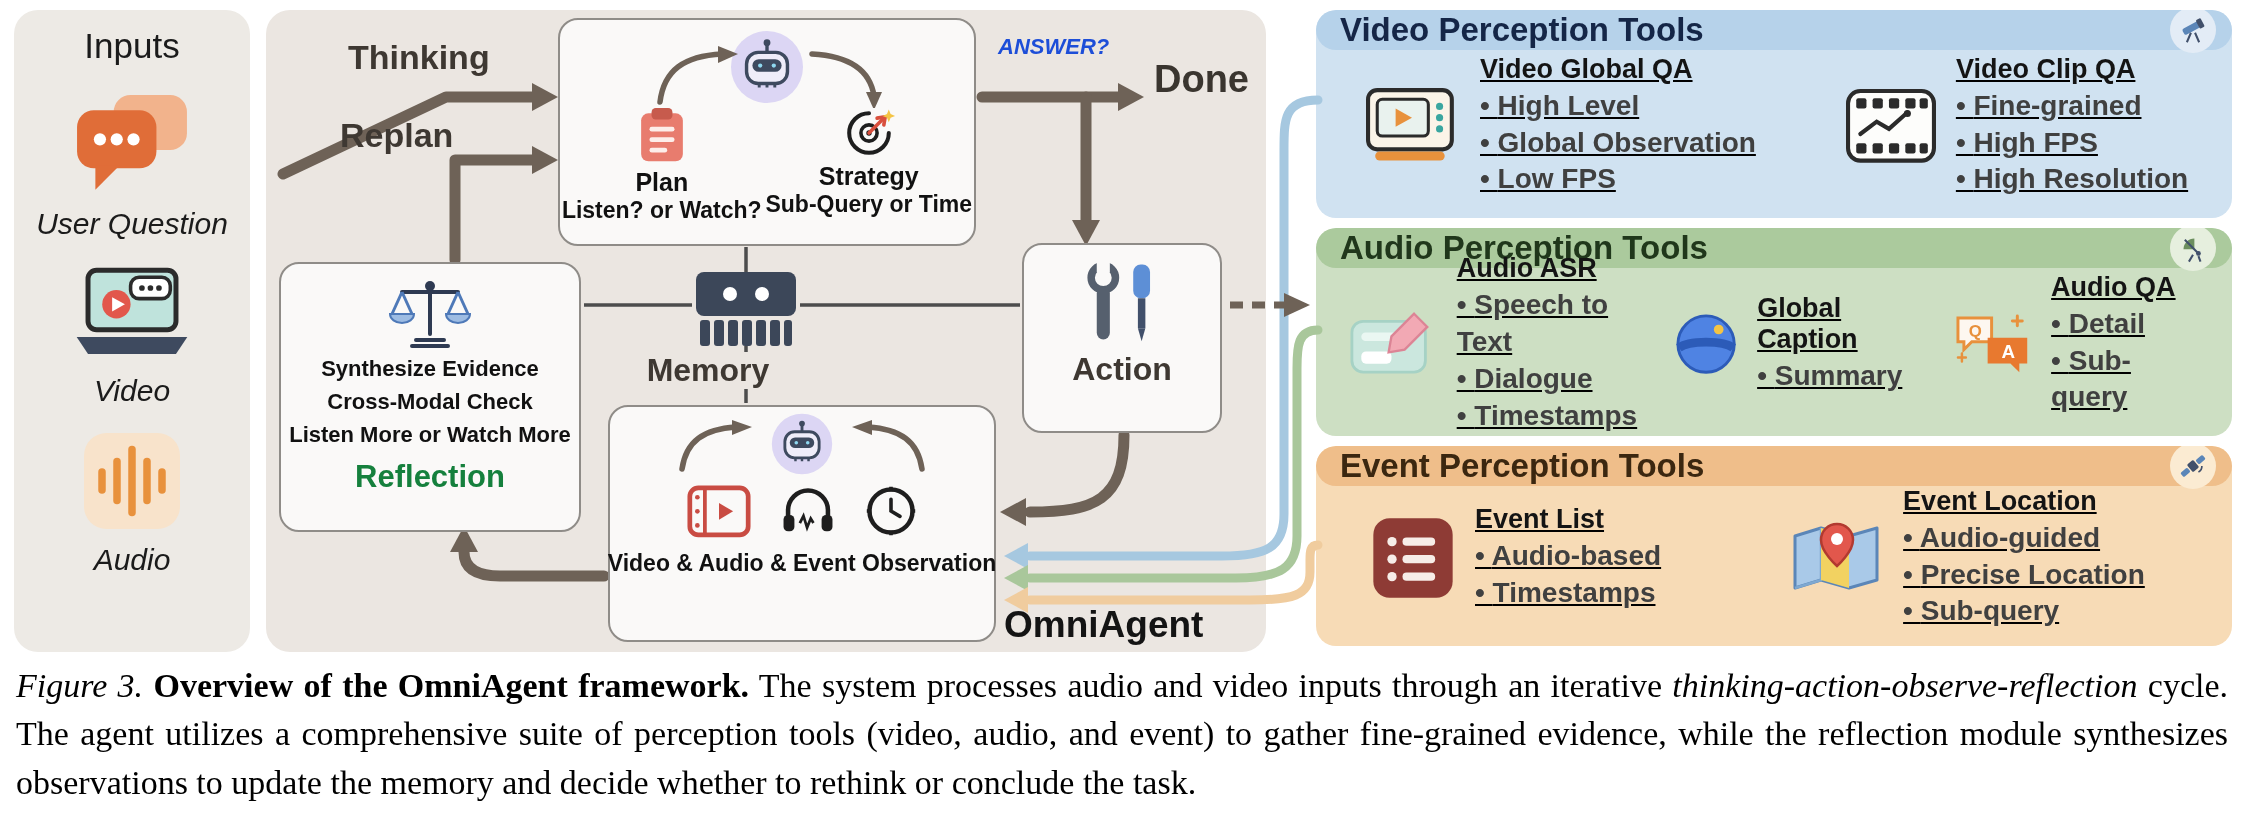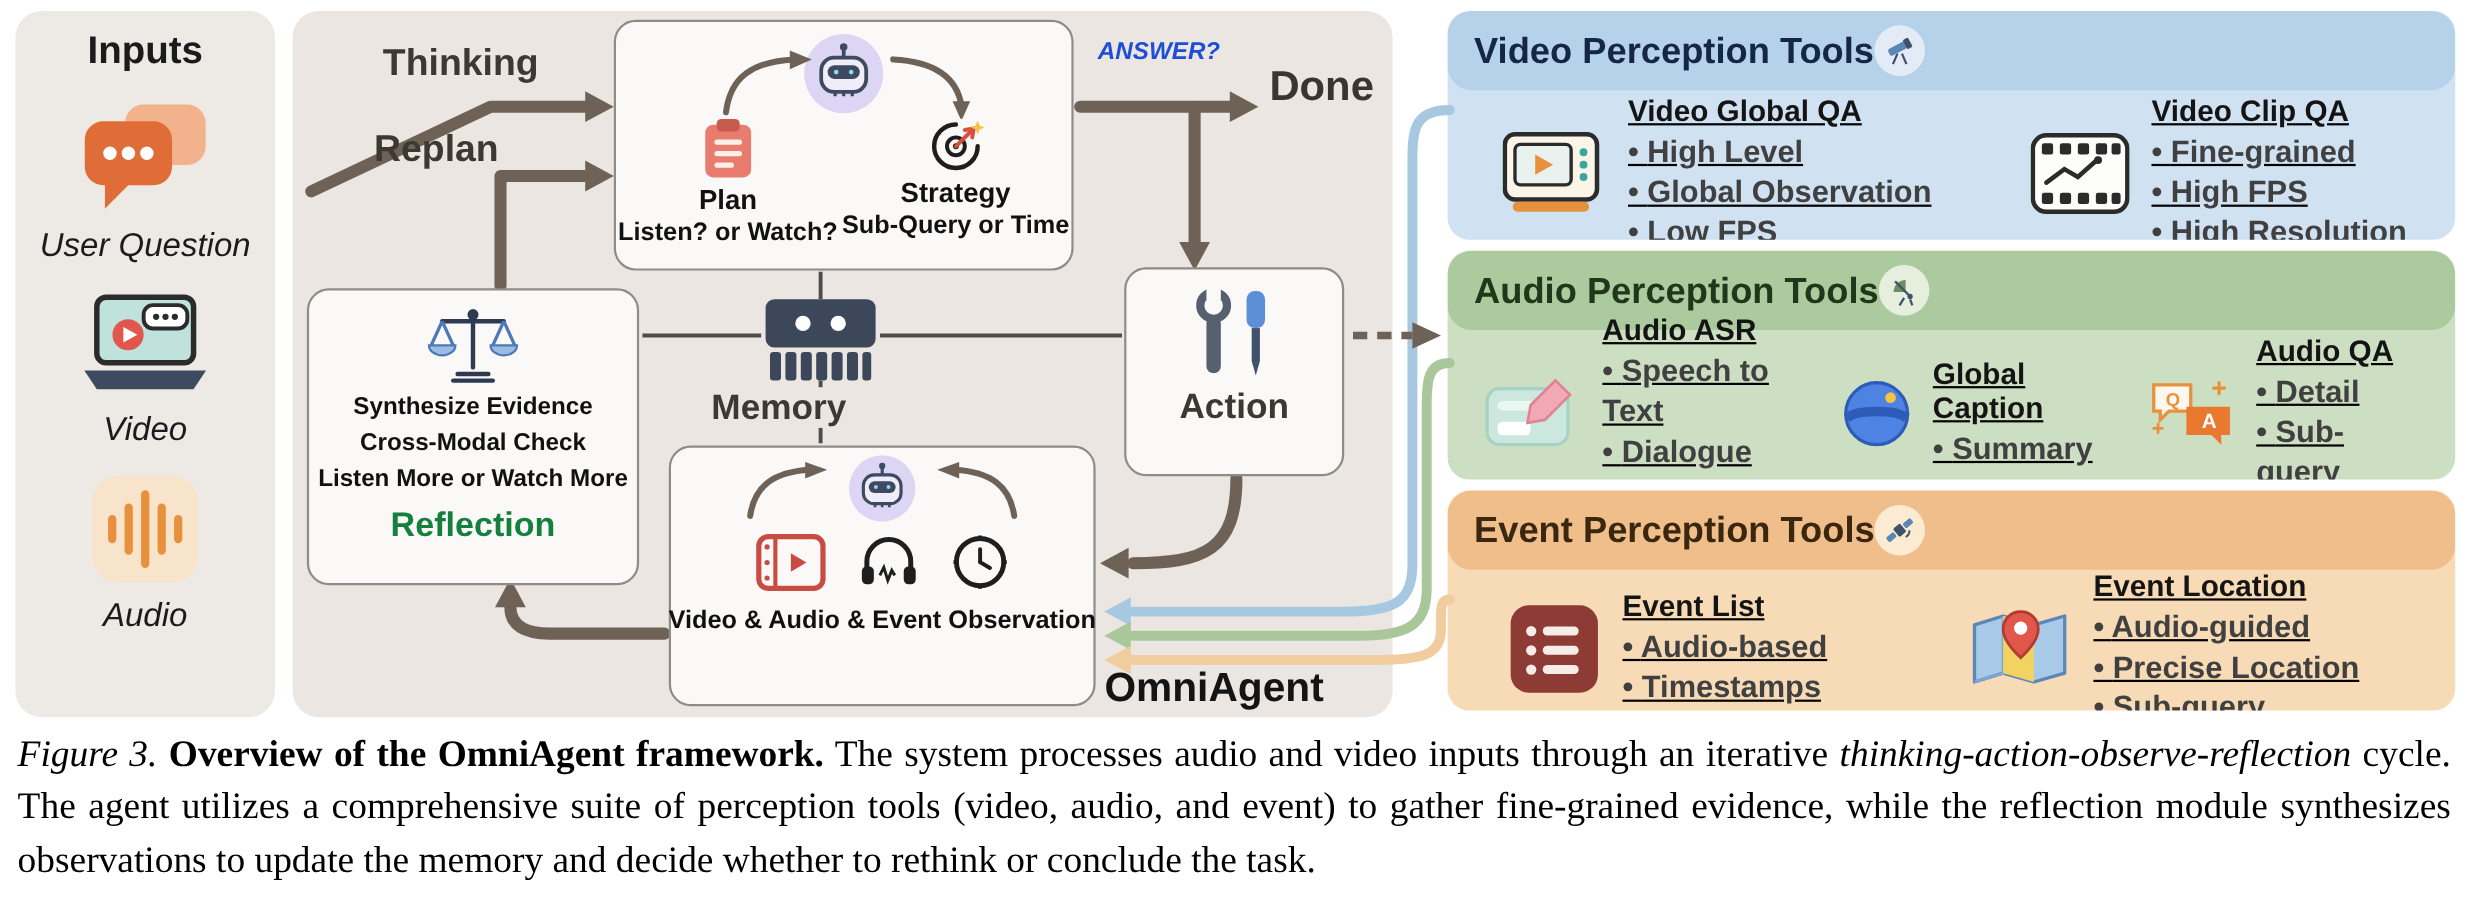--- a/index.html
+++ b/index.html
@@ -6,21 +6,21 @@
   body { font-family:"Liberation Sans", sans-serif; background:#fff; }
   #figure { position:relative; width:2242px; height:824px; background:#fff; overflow:hidden; }
 
   
   #inputs-panel { position:absolute; left:14px; top:10px; width:236px; height:642px;
     background:#EDEAE5; border-radius:24px; display:flex; flex-direction:column;
     align-items:center; padding-top:16px; z-index:1; }
   #agent-panel { position:absolute; left:266px; top:10px; width:1000px; height:642px;
     background:#EBE6E1; border-radius:24px; z-index:1; }
 
-  .inputs-title { font-size:35px; font-weight:bold; color:#1B1B1B; margin-bottom:26px; }
+  .inputs-title { font-size:35px; font-weight:normal; color:#1B1B1B; margin-bottom:26px; }
   .input-item { display:flex; flex-direction:column; align-items:center; margin-bottom:24px; }
   .input-label { font-style:italic; font-size:30px; color:#1B1B1B; text-align:center;
     line-height:1.25; margin-top:12px; max-width:200px; }
 
   
   .node-box { position:absolute; background:#FAF9F8; border:2.5px solid #8F8C88;
     border-radius:20px; z-index:10; display:flex; flex-direction:column; align-items:center; }
   #plan-box { left:558px; top:18px; width:418px; height:228px; padding-top:10px; }
   #reflection-box { left:279px; top:262px; width:302px; height:270px; padding-top:12px; }
   #action-box { left:1022px; top:243px; width:200px; height:190px; padding-top:14px; }
@@ -51,22 +51,22 @@
   #memory-chip { position:absolute; left:692px; top:270px; z-index:10; }
   #memory-label { position:absolute; left:628px; top:352px; width:160px; text-align:center;
     font-size:32px; font-weight:bold; color:#3E3832; z-index:10; background:#EBE6E1; }
 
   
   .tool-panel { position:absolute; left:1316px; width:916px; border-radius:20px;
     overflow:hidden; z-index:1; }
   .video { top:10px; height:208px; background:#D0E2F1; }
   .audio { top:228px; height:208px; background:#CDDFC3; }
   .event { top:446px; height:200px; background:#F7DBB6; }
-  .tool-header { display:flex; align-items:center; justify-content:flex-start;
-    height:72px; padding:0 16px 0 24px;border-radius:22px; }
+  .tool-header { display:flex; align-items:center; justify-content:space-between;
+    height:40px; padding:0 16px 0 24px;border-radius:22px; }
   .video .tool-header { background:#B6D2EA; }
   .audio .tool-header { background:#ABCA9D; }
   .event .tool-header { background:#EFBE8A; }
   .tool-title { font-size:33px; font-weight:bold; }
   .video .tool-title { color:#152647; }
   .audio .tool-title { color:#20371B; }
   .event .tool-title { color:#3B2710; }
   .corner-badge { width:46px; height:46px; border-radius:50%; display:flex;
     align-items:center; justify-content:center; }
   .video .corner-badge { background:#E3ECF6; }

